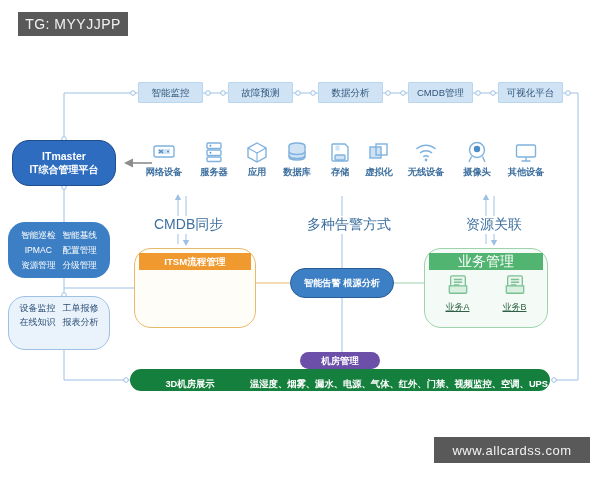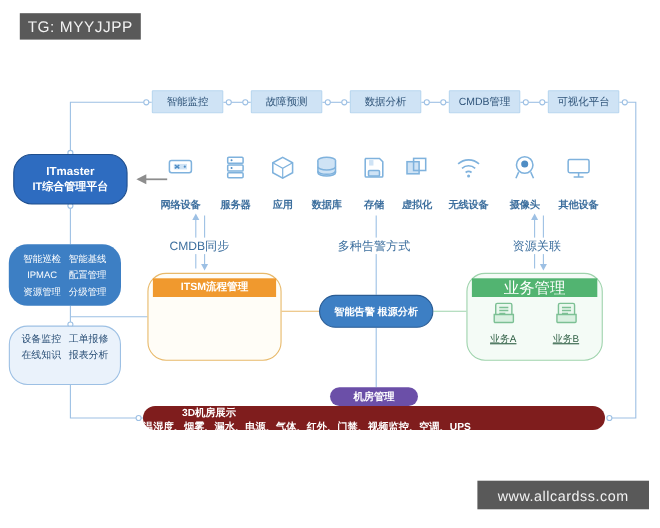--- a/index.html
+++ b/index.html
@@ -63,21 +63,21 @@
   }
   #mmaster .grid{
     display:grid;grid-template-columns:auto auto;column-gap:7px;
     justify-content:center;font-size:9px;color:#2a4f76;line-height:14px;
   }
 
   
   .dev{
     position:absolute;width:52px;text-align:center;color:#3d6f9e;
   }
-  .dev .lbl{font-size:9.3px;margin-top:16px;font-weight:bold;letter-spacing:-.2px;text-align:center;}
+  .dev .lbl{font-size:9.3px;margin-top:2px;font-weight:bold;letter-spacing:-.2px;text-align:center;}
   .dev svg{display:block;margin:0 auto;}
 
   
   #itsm{
     left:134px;top:248px;width:122px;height:80px;
     background:#fffdf7;border:1.4px solid #e8b96a;padding:4px;
   }
   #itsm .hd{
     background:#f0992e;color:#fff;font-size:9.6px;font-weight:bold;
     height:17px;line-height:17px;text-align:center;margin-bottom:3px;
@@ -111,29 +111,29 @@
   #biz .item .lbl{font-size:9px;margin-top:1px;text-decoration:underline;color:#2f5f44;}
 
   
   #roomhd{
     left:300px;top:352px;width:80px;height:17px;
     background:#6b4fa8;color:#fff;font-size:9.4px;font-weight:bold;
     line-height:17px;text-align:center;
   }
   #roombar{
     left:130px;top:369px;width:420px;height:22px;
-    background:#7f1d1d;color:#fff;font-size:9.3px;font-weight:bold;
-    display:flex;align-items:flex-start;flex-direction:column;
+    background:#15803d;color:#fff;font-size:9.3px;font-weight:bold;
+    display:flex;align-items:flex-end;
   }
   #roombar .seg1{width:120px;text-align:center;}
   #roombar .seg2{flex:1;text-align:left;}
 
   
   .cap{
-    position:absolute;font-size:11px;color:#3d6f9e;
+    position:absolute;font-size:14px;color:#3d6f9e;
     text-align:center;background:#fff;padding:0 2px;white-space:nowrap;
   }
 </style>
 </head>
 <body>
 
 <div id="stage">
 
   <svg id="svg-layer" viewBox="0 0 600 480">
     <g stroke="#9dc0e4" stroke-width="1" fill="none">

